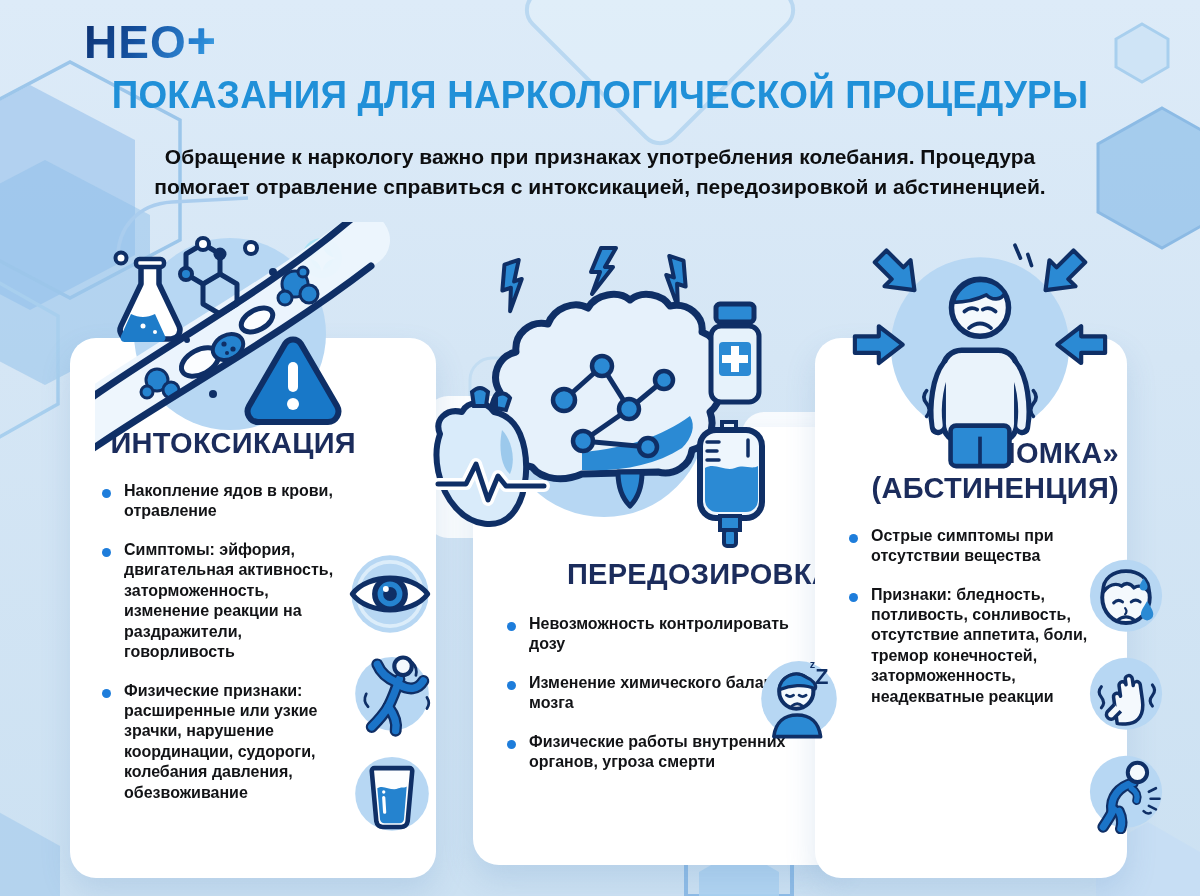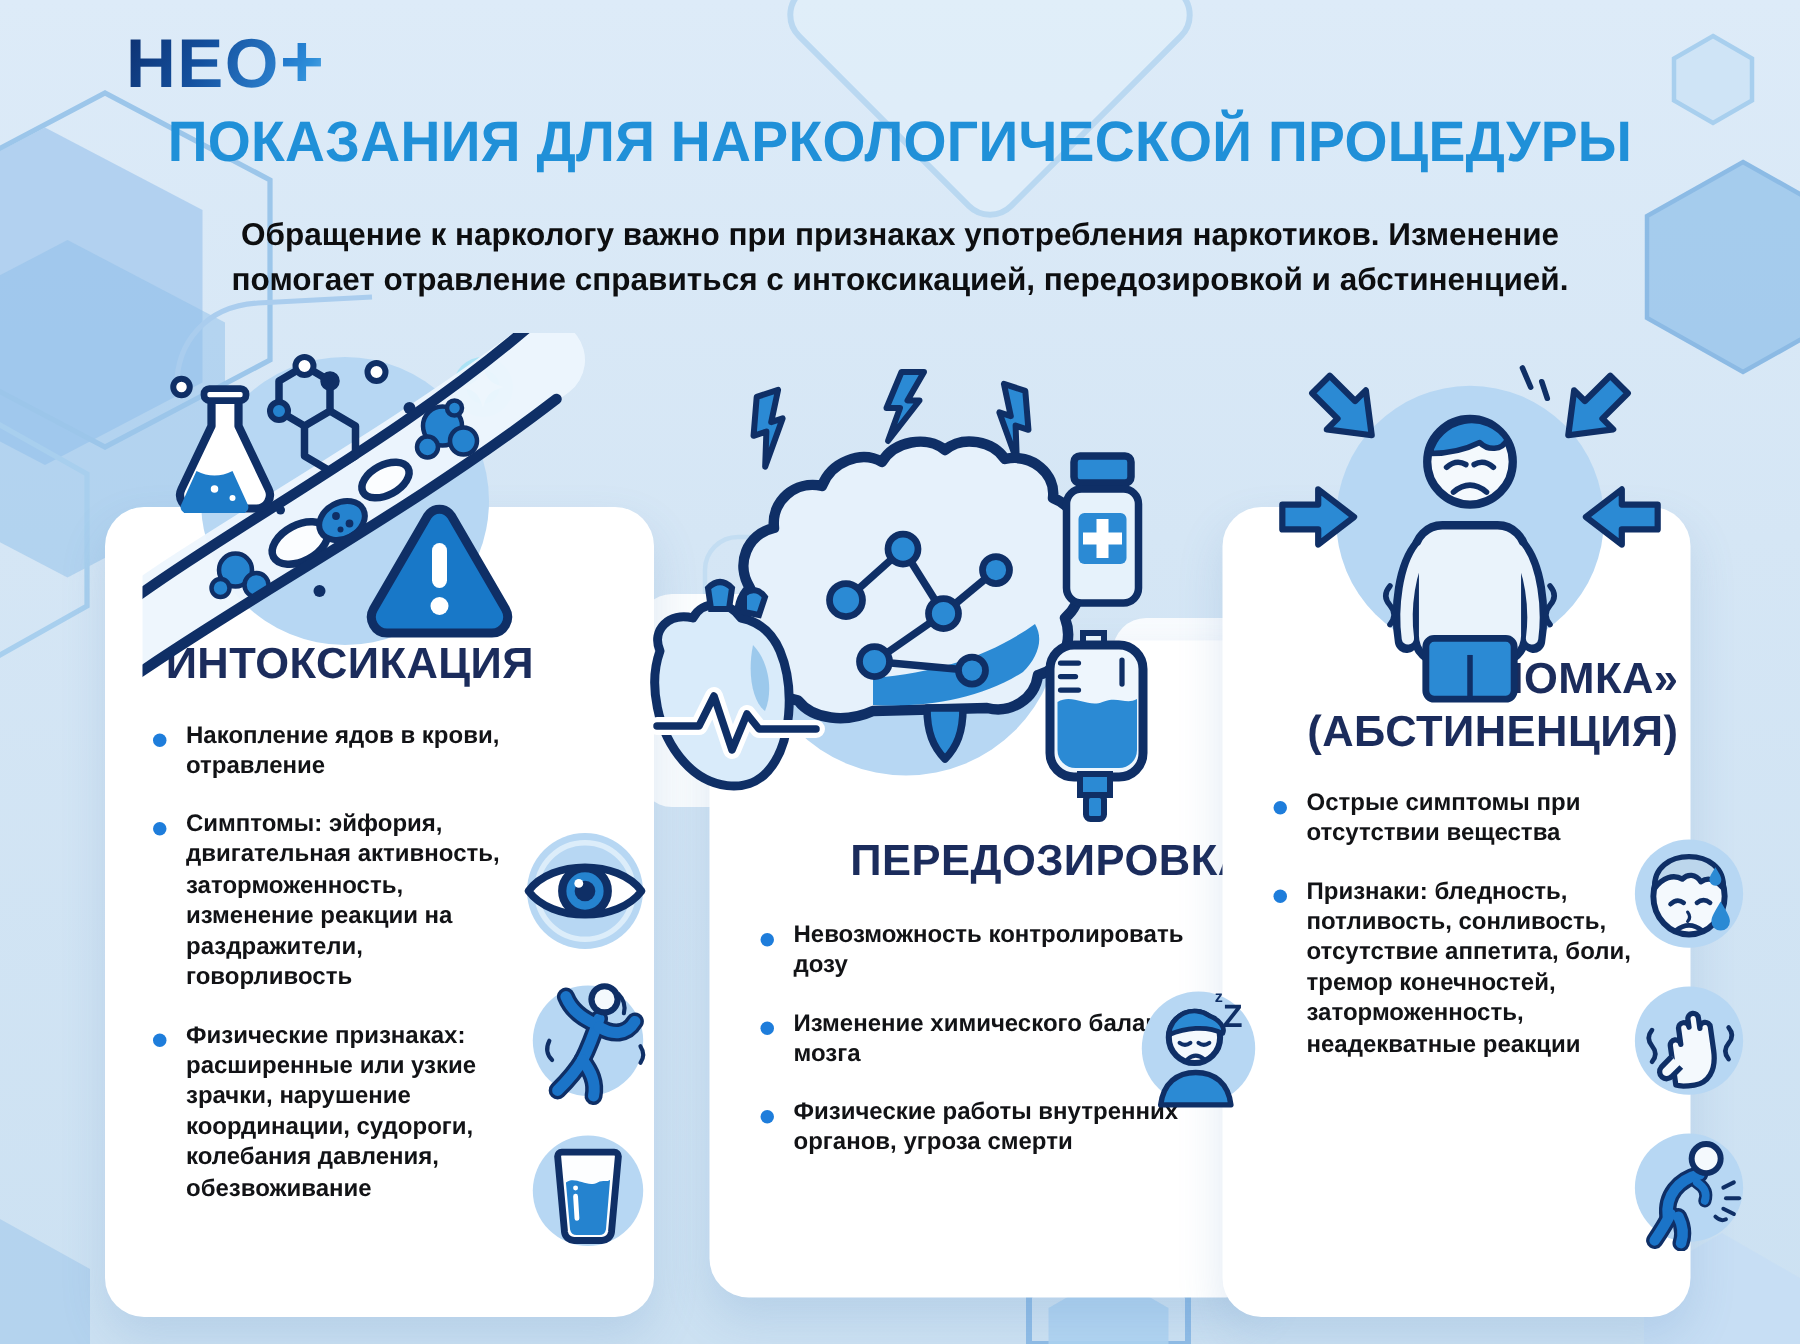--- a/index.html
+++ b/index.html
@@ -107,30 +107,30 @@
       <path d="M0,-14 C2.5,-5 5,-2.5 14,0 C5,2.5 2.5,5 0,14 C-2.5,5 -5,2.5 -14,0 C-5,-2.5 -2.5,-5 0,-14 Z" fill="#ffffff"></path>
     </g>
     <g transform="translate(1077,840) scale(2.1)">
       <path d="M0,-14 C2.5,-5 5,-2.5 14,0 C5,2.5 2.5,5 0,14 C-2.5,5 -5,2.5 -14,0 C-5,-2.5 -2.5,-5 0,-14 Z" fill="#ffffff" opacity=".92"></path>
     </g>
   </svg>
 
   <div class="logo"><span>НЕО</span><span class="plus">+</span></div>
   <div class="main-title">ПОКАЗАНИЯ ДЛЯ НАРКОЛОГИЧЕСКОЙ ПРОЦЕДУРЫ</div>
   <div class="subtitle">
-    <div>Обращение к наркологу важно при признаках употребления наркотиков. Изменение</div>
+    <div>Обращение к наркологу важно при признаках употребления колебания. Процедура</div>
     <div>помогает отравление справиться с интоксикацией, передозировкой и абстиненцией.</div>
   </div>
 
   <div class="card" id="card-intox">
     <div class="col-title">ИНТОКСИКАЦИЯ</div>
     <ul class="bullets">
       <li><span class="lead"></span><span>Накопление ядов в крови, отравление</span></li>
       <li><span class="lead">Симптомы:</span><span>эйфория, двигательная активность, заторможенность, изменение реакции на раздражители, говорливость</span></li>
-      <li><span class="lead">Физические признаках:</span><span>расширенные или узкие зрачки, нарушение координации, судороги, колебания давления, обезвоживание</span></li>
+      <li><span class="lead">Физические признаки:</span><span>расширенные или узкие зрачки, нарушение координации, судороги, колебания давления, обезвоживание</span></li>
     </ul>
   </div>
 
   <div class="card" id="card-over">
     <div class="col-title">ПЕРЕДОЗИРОВКА</div>
     <ul class="bullets">
       <li><span class="lead"></span><span>Невозможность контролировать дозу</span></li>
       <li><span class="lead"></span><span>Изменение химического баланса мозга</span></li>
       <li><span class="lead"></span><span>Физические работы внутренних органов, угроза смерти</span></li>
     </ul>

